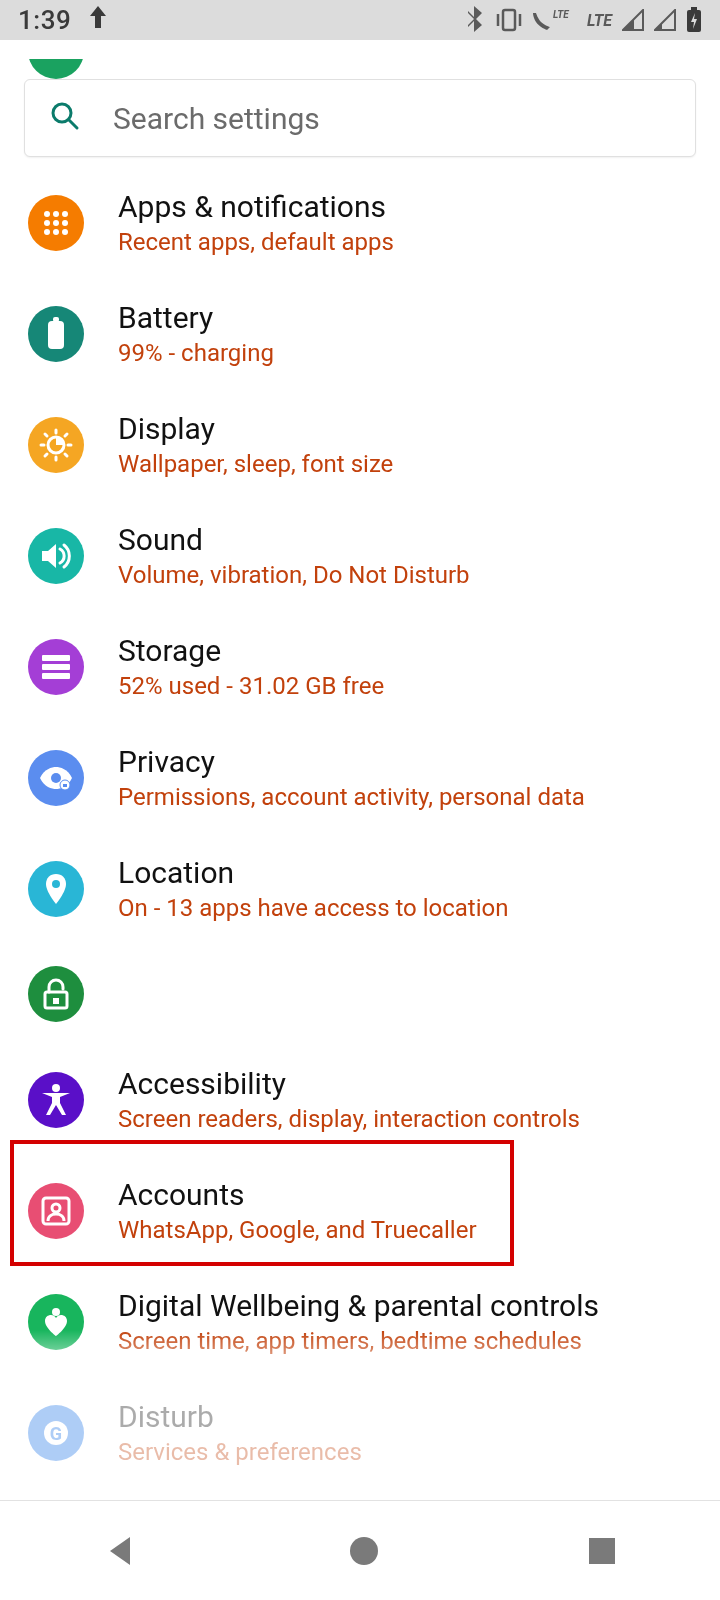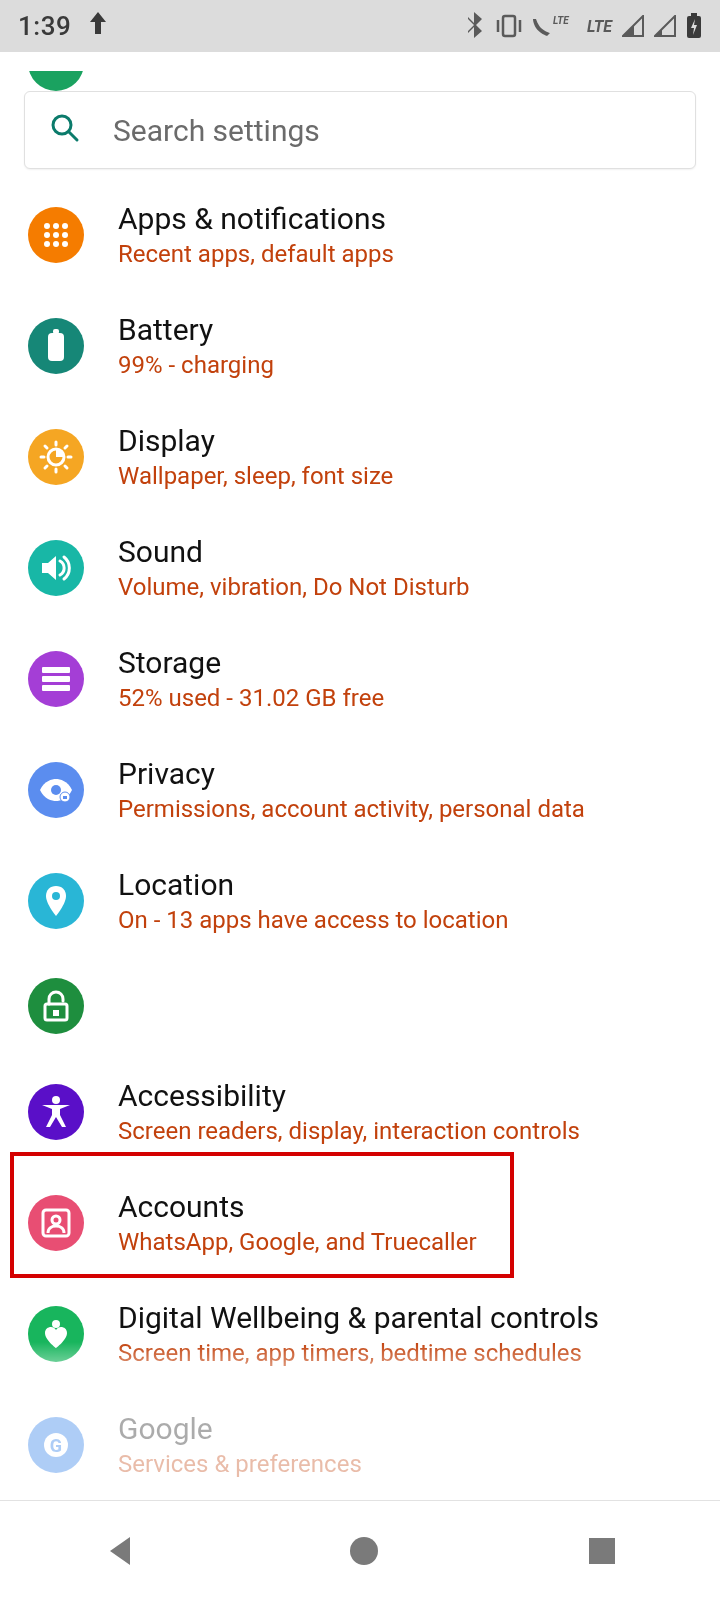--- a/index.html
+++ b/index.html
@@ -6,21 +6,21 @@
   body {
     width: 720px;
     height: 1600px;
     font-family: Roboto, Arial, sans-serif;
     background: #fff;
     overflow: hidden;
     position: relative;
   }
   
   .status-bar {
-    height: 52px;
+    height: 40px;
     background: #dcdcdc;
     display: flex;
     align-items: center;
     justify-content: space-between;
     padding: 12px 18px;
     font-size: 26px;
     color: #3a3a3a;
   }
   .status-left { display: flex; align-items: center; gap: 16px; }
   .status-right { display: flex; align-items: center; gap: 10px; font-style: italic; }
@@ -333,21 +333,21 @@
   </div>
 
   <div class="row" style="opacity:0.35;">
     <div class="icon-wrap" style="background:#1a73e8">
       <svg width="30" height="30" viewBox="0 0 30 30">
           <circle cx="15" cy="15" r="12" fill="#fff"></circle>
           <text x="15" y="22" text-anchor="middle" font-size="18" font-weight="700" fill="#1a73e8">G</text>
         </svg>
     </div>
     <div class="texts">
-      <span class="title">Google</span>
+      <span class="title">Disturb</span>
       <span class="sub">Services &amp; preferences</span>
     </div>
   </div>
 
   <div class="highlight-box"></div>
   <div class="fade-bottom"></div>
 </div>
 
 <div class="nav-bar">
   <span>

